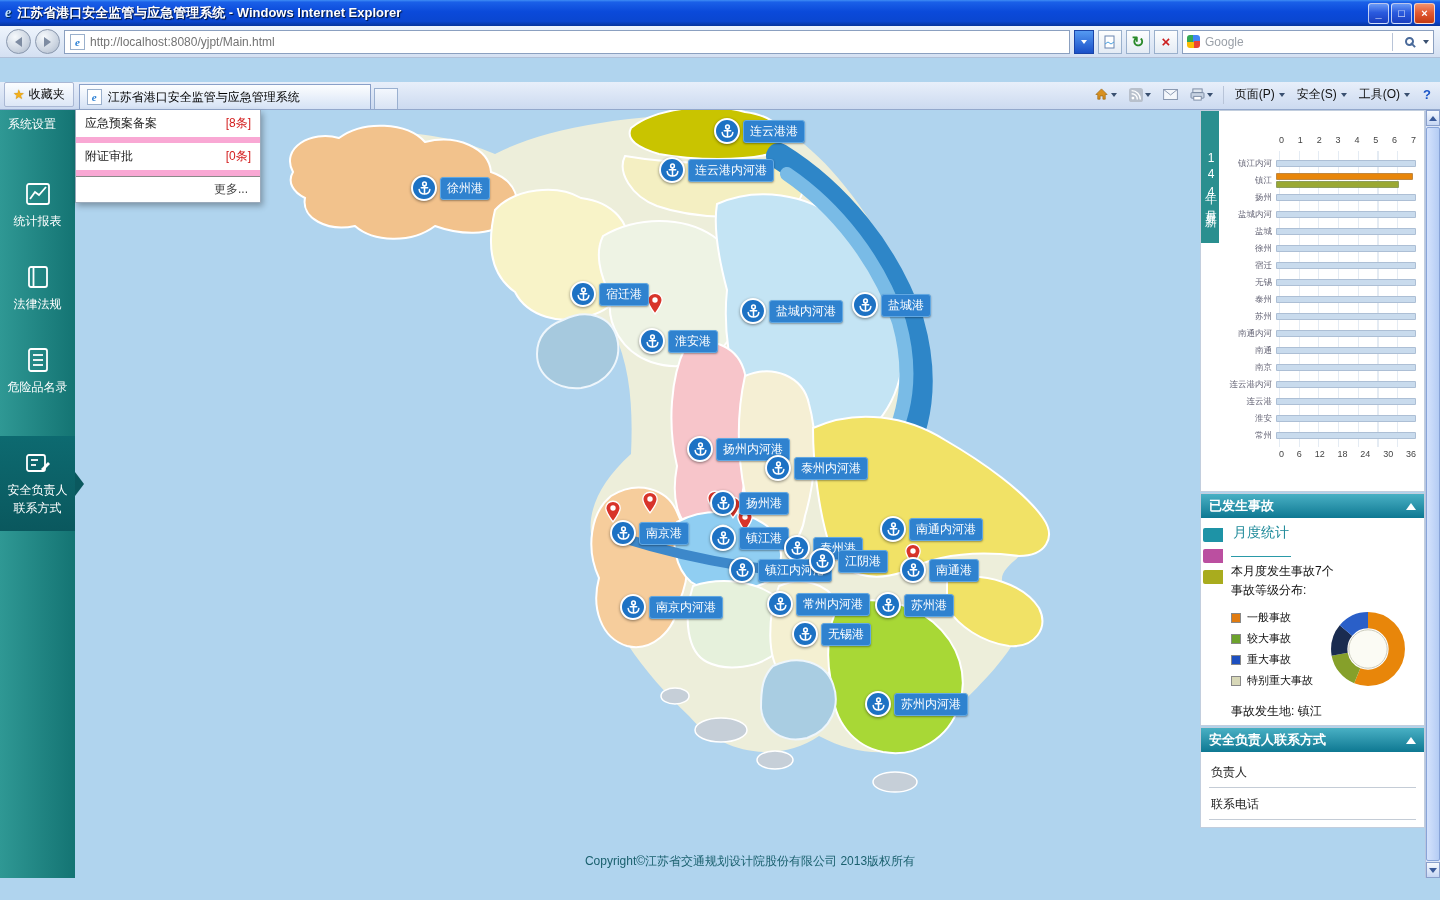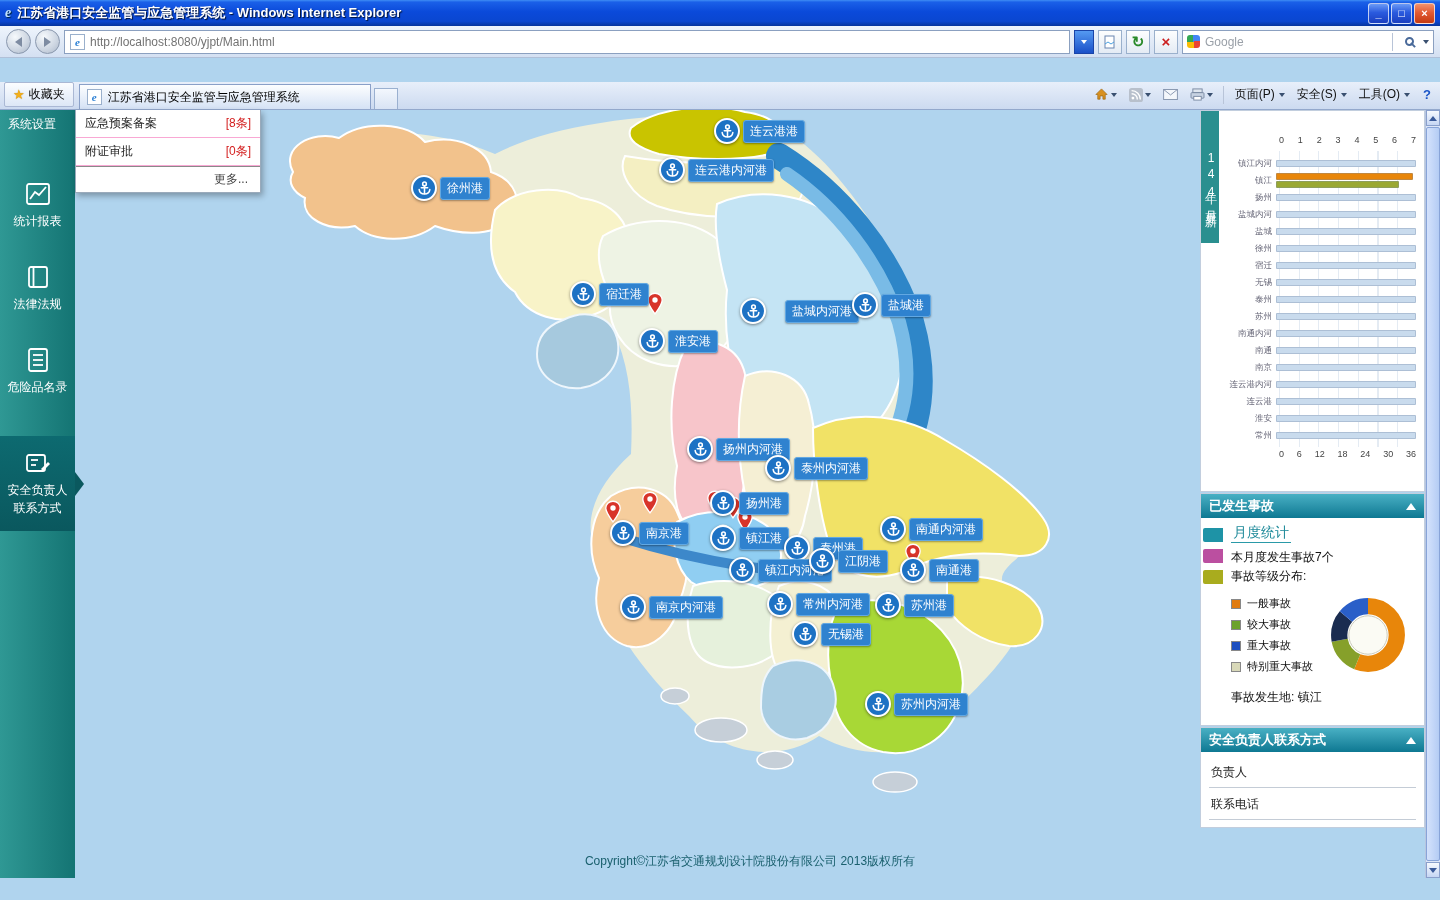--- a/index.html
+++ b/index.html
@@ -76,21 +76,21 @@
   .side-item .side-ico{display:block;margin:0 auto 5px;width:26px;height:26px;}
   .side-item.active{background:linear-gradient(#0d6a70,#0a585e);padding:14px 4px;margin-top:34px;}
   .side-item.active::after{content:"";position:absolute;right:-9px;top:50%;margin-top:-12px;
     border-left:9px solid #0a585e;border-top:12px solid transparent;border-bottom:12px solid transparent;}
 
   
   .map{position:absolute;left:75px;top:0;bottom:0;width:1268px;overflow:visible;}
   .map svg.basemap{position:absolute;left:0;top:0;}
   .quick{position:absolute;left:0;top:0;width:186px;z-index:8;background:#fff;border:1px solid #9aaabb;border-top:none;
     box-shadow:2px 3px 6px rgba(0,0,0,.3);font-size:12px;}
-  .qrow{display:flex;justify-content:space-between;align-items:center;padding:5px 9px;border-bottom:1px solid #f9a8d4;color:#222;}
+  .qrow{display:flex;justify-content:space-between;align-items:center;padding:5px 9px;border-bottom:6px solid #f9a8d4;color:#222;}
   .quick-rows{border-bottom:1px solid #8a8a8a;}
   .qcount{color:#d42020;}
   .qmore{text-align:right;padding:4px 12px;color:#444;}
   .markers,.pins{position:absolute;inset:0;}
   .pins{z-index:2;} .markers{z-index:3;}
   .pin{position:absolute;width:18px;height:24px;margin:-22px 0 0 -9px;}
   .port{position:absolute;display:flex;align-items:center;margin:-13px 0 0 -13px;cursor:pointer;}
   .anchor-badge{width:26px;height:26px;border-radius:50%;background:#1d72c4;border:2px solid #fff;flex:0 0 auto;
     box-shadow:0 1px 3px rgba(0,0,0,.45);display:flex;align-items:center;justify-content:center;}
   .anchor-badge svg{width:17px;height:17px;}
@@ -114,21 +114,21 @@
   .crow-bar{height:7px;border-radius:1px;border:1px solid rgba(120,140,170,.35);}
 
   .acc-head{height:24px;display:flex;align-items:center;padding:0 8px;color:#fff;font-size:13px;font-weight:bold;
     background:linear-gradient(#49b0c4,#0e7892);}
   .tri-up{width:0;height:0;border-left:5px solid transparent;border-right:5px solid transparent;border-bottom:7px solid #fff;margin-left:auto;}
   .panel-accident{left:1200px;top:383px;width:225px;height:233px;}
   .acc-body{position:relative;height:209px;padding:2px 8px 4px 30px;font-size:12px;color:#111;}
   .acc-tabs{position:absolute;left:2px;top:10px;display:flex;flex-direction:column;gap:7px;}
   .vtab{width:20px;padding:7px 0;color:#fff;writing-mode:vertical-rl;text-orientation:upright;font-size:12px;
     text-align:center;border-radius:2px 0 0 2px;cursor:pointer;}
-  .acc-title{display:inline-block;color:#1f8a9a;font-size:14px;padding:4px 2px 0;border-bottom:1px solid #2a9aa8;}
+  .acc-title{display:inline-block;color:#1f8a9a;font-size:14px;padding:4px 2px 14px;border-bottom:1px solid #2a9aa8;}
   .acc-sub{margin:6px 0 2px;}
   .acc-flex{display:flex;align-items:center;margin-top:2px;}
   .legend{display:flex;flex-direction:column;gap:6px;width:104px;}
   .leg-item{display:flex;align-items:center;gap:6px;font-size:11px;}
   .leg-sq{width:10px;height:10px;border:1px solid #888;flex:0 0 auto;}
   .donut{width:96px;height:96px;}
   .acc-loc{margin-top:6px;}
 
   .panel-contact{left:1200px;top:617px;width:225px;height:101px;}
   .contact-rows{padding:4px 8px 0;}
@@ -408,21 +408,21 @@
                 <g stroke="#fff" stroke-width="2.2" fill="none" stroke-linecap="round">
                   <circle cx="12" cy="5.5" r="2.6"></circle>
                   <path d="M12 8.2 V19"></path>
                   <path d="M7.5 11 H16.5"></path>
                   <path d="M4.5 13.5 C5 17.5 8 19.8 12 19.8 C16 19.8 19 17.5 19.5 13.5"></path>
                 </g>
               </svg>
             </div>
             <div class="port-label">宿迁港</div>
           </div>
-          <div class="port" style="left: 678px; top: 201px; gap: 16px;">
+          <div class="port" style="left: 678px; top: 201px;">
             <div class="anchor-badge">
               <svg viewBox="0 0 24 24">
                 <g stroke="#fff" stroke-width="2.2" fill="none" stroke-linecap="round">
                   <circle cx="12" cy="5.5" r="2.6"></circle>
                   <path d="M12 8.2 V19"></path>
                   <path d="M7.5 11 H16.5"></path>
                   <path d="M4.5 13.5 C5 17.5 8 19.8 12 19.8 C16 19.8 19 17.5 19.5 13.5"></path>
                 </g>
               </svg>
             </div>

